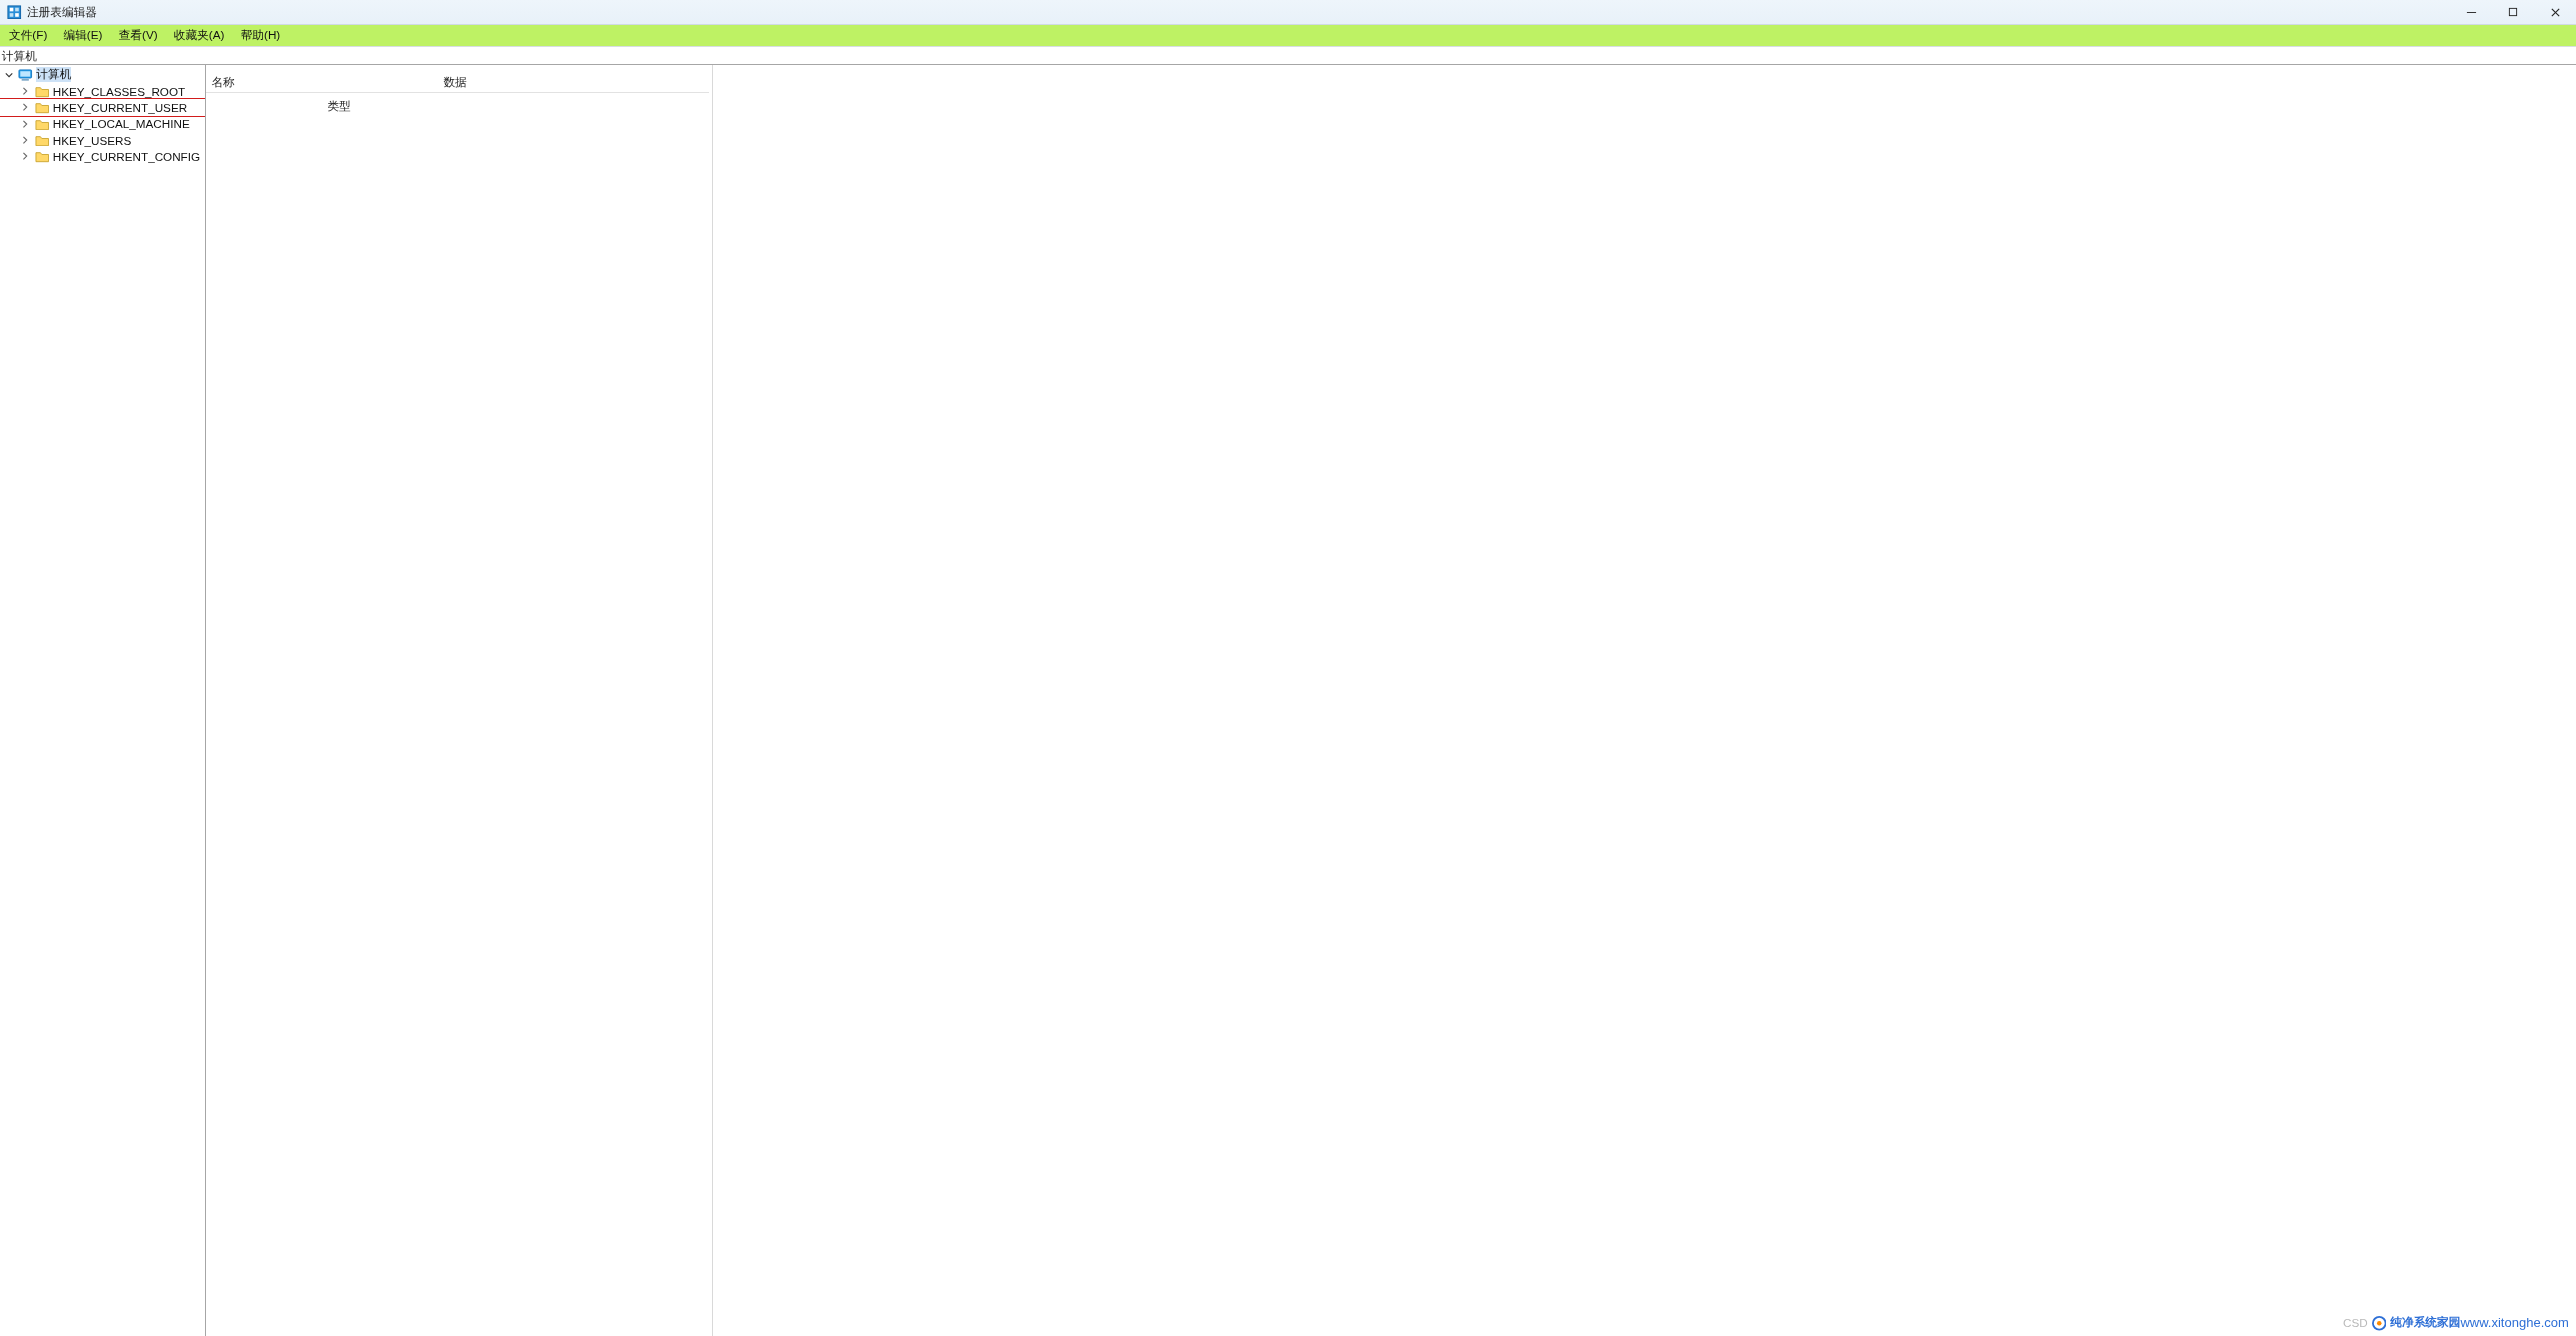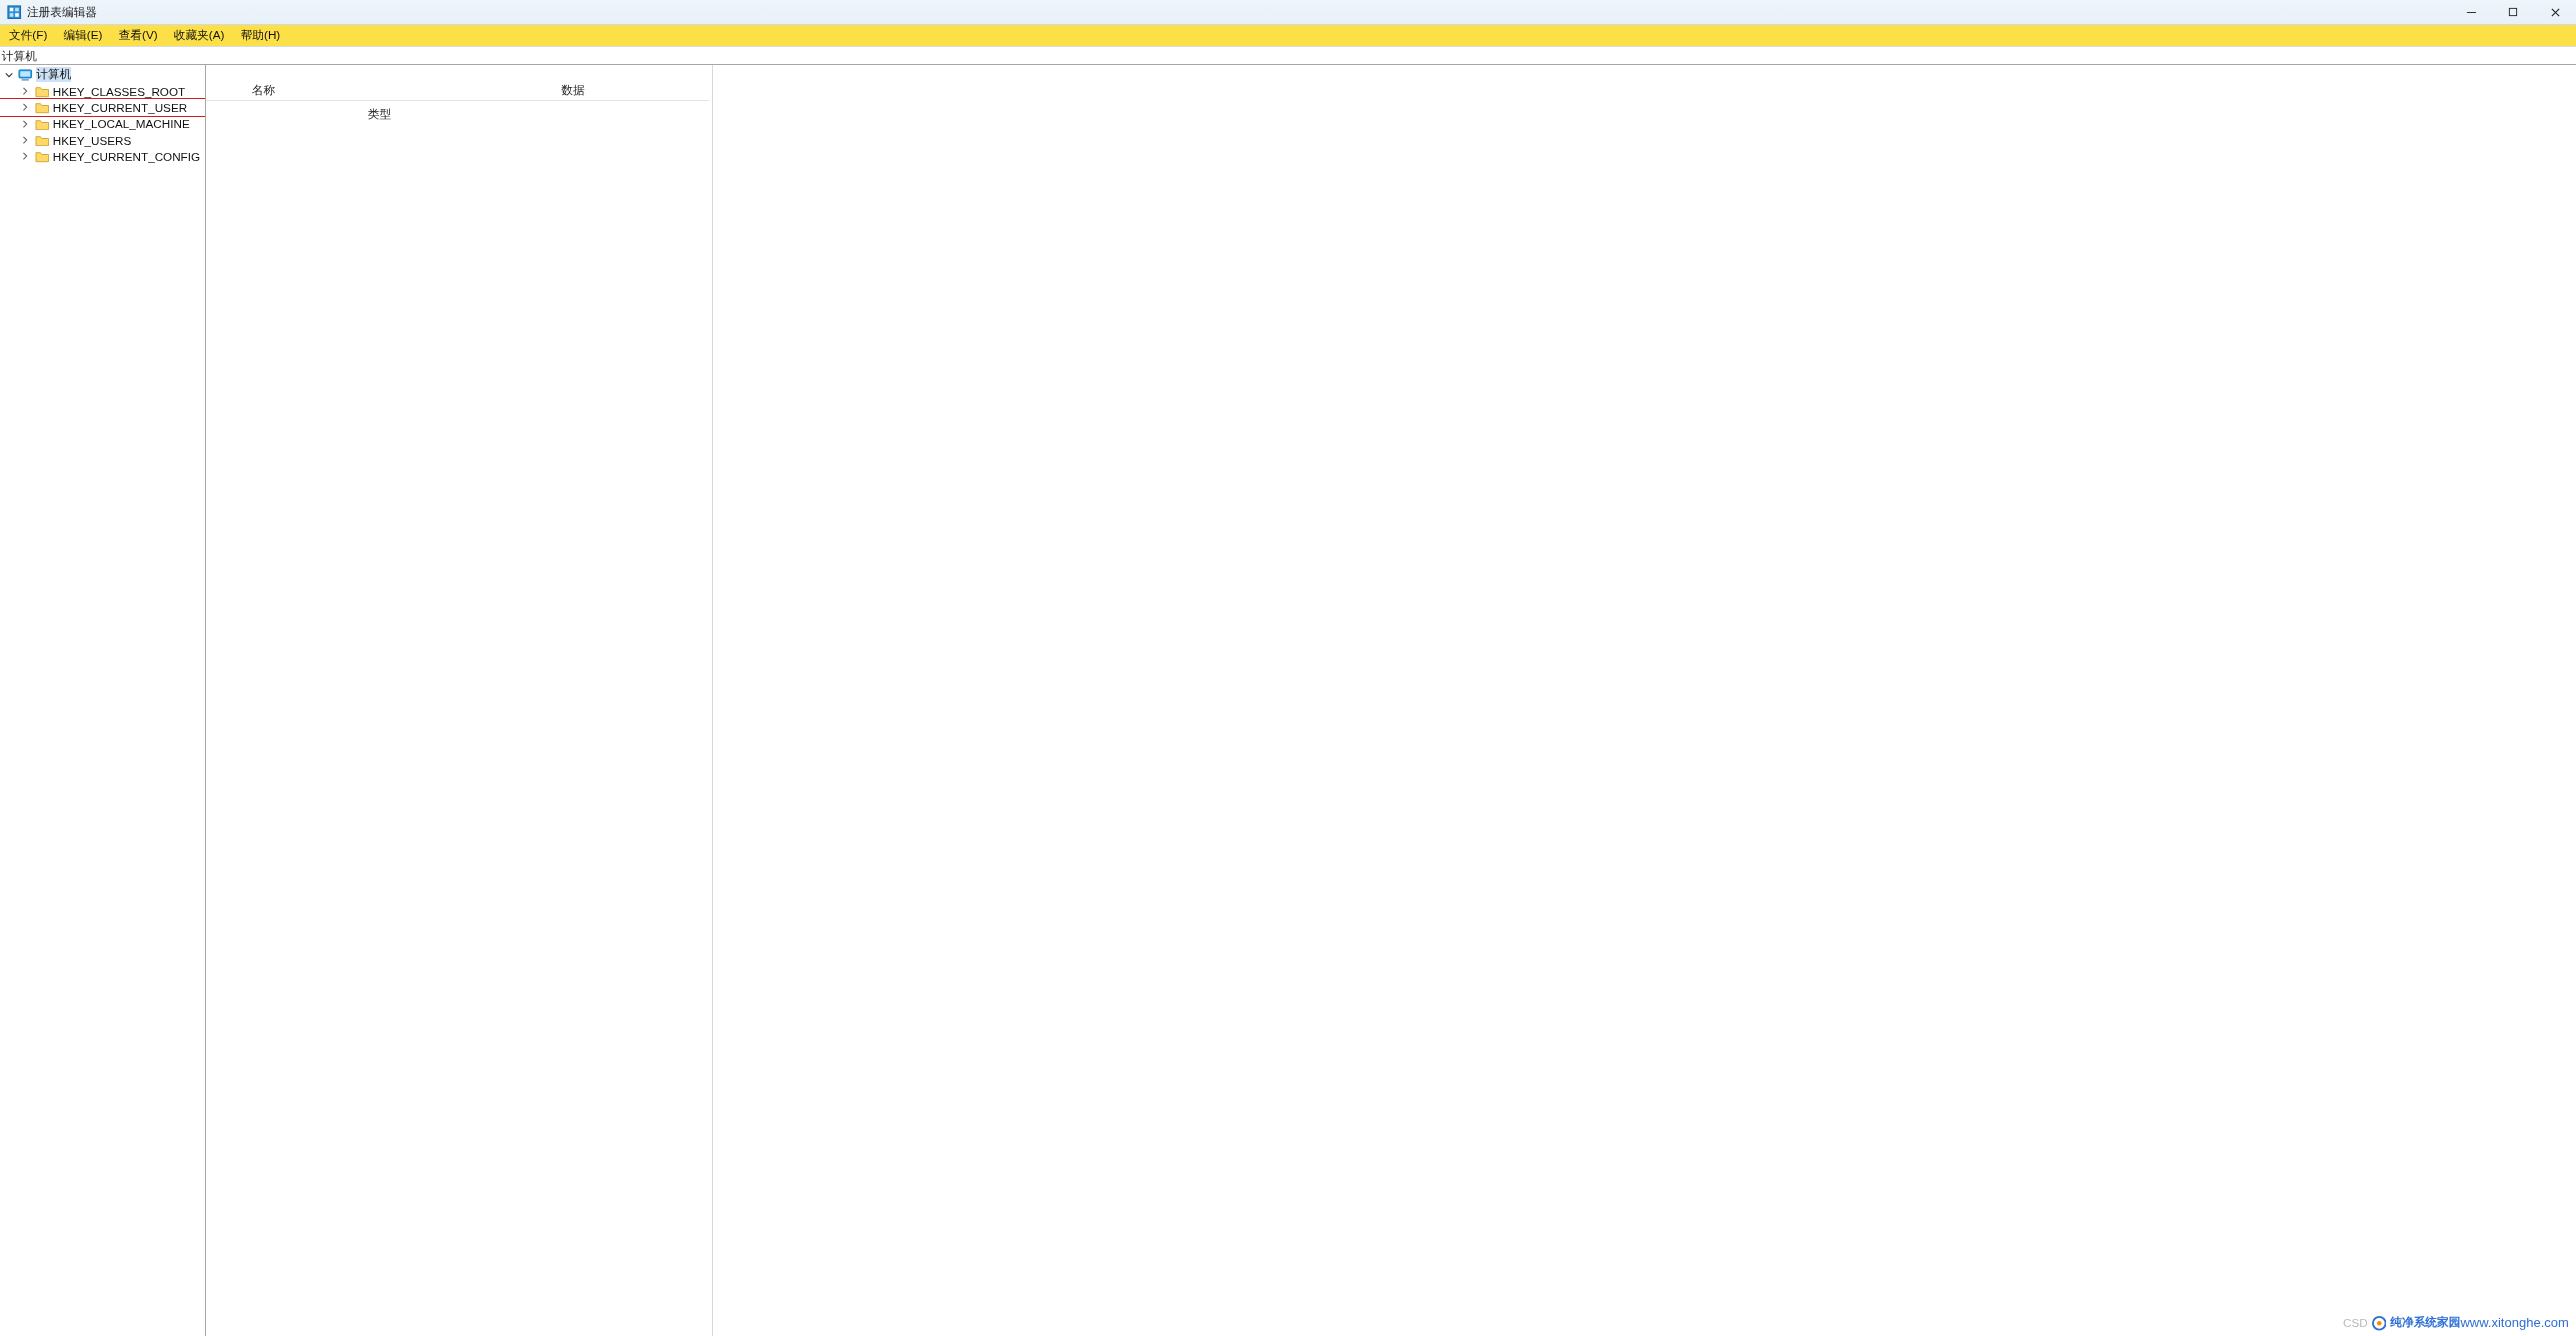--- a/index.html
+++ b/index.html
@@ -10,21 +10,21 @@
       display: flex; align-items: center; padding-left: 7px;
       border-bottom: 0.9px solid #d0dae4;
     }
     .titlebar .app-icon { width: 14.5px; height: 14.5px; margin-right: 5.4px; }
     .titlebar .title { color: #1a1a1a; flex: 0 0 auto; }
     .titlebar .spacer { flex: 1; }
     .tb-btn { width: 42px; height: 25px; display:flex; align-items:center; justify-content:center; color:#222; }
 
     .menubar {
       height: 22px; display:flex; align-items:center; gap: 12.6px;
-      padding: 0 7.2px; background: #fde047; border-bottom: 0.9px solid #d7dde3;
+      padding: 0 7.2px; background: #bef264; border-bottom: 0.9px solid #d7dde3;
       color:#111;
     }
     .menu-item { padding: 1.8px 1.8px; }
 
     .addressbar {
       height: 18px; padding: 1.8px 3.6px 0 1.8px; color:#222; background:#fff;
       border-bottom: 0.9px solid #a6a6a6;
     }
 
     .workspace {
@@ -47,21 +47,21 @@
     .tree-row .label { color:#111; }
     .tree-row.highlighted { outline: 1.4px solid #d21b1b; outline-offset: -0.9px; }
     .tree-row.selected .label { background:#cde2f7; }
     .indent-0 { padding-left: 3.6px; }
     .indent-1 { padding-left: 20px; }
 
     .list-pane { flex:1; display:flex; position:relative; }
     .list-header {
       display:flex; height: 20px; align-items:center;
       border-bottom: 0.9px solid #e2e2e2; color:#222;
-      position:absolute; top:16px; left:0;text-align:center;
+      position:absolute; top:8px; left:0;
     }
     .col { padding: 1.8px 5.4px; border-right:0.9px solid transparent; }
     .col-name { width: 116px; }
     .col-type { width: 116px; margin-top: 48px; }
     .col-data { width: 271px; }
     .vline { position:absolute; top:0; bottom:0; left:506px; width:0.9px; background:#d9d9d9; }
 
     .footer-watermark {
       position: fixed; right: 7.2px; bottom: 5.4px; display:flex; align-items:flex-start; gap:4px;
       color:#b9b9b9; font-size:11px;

